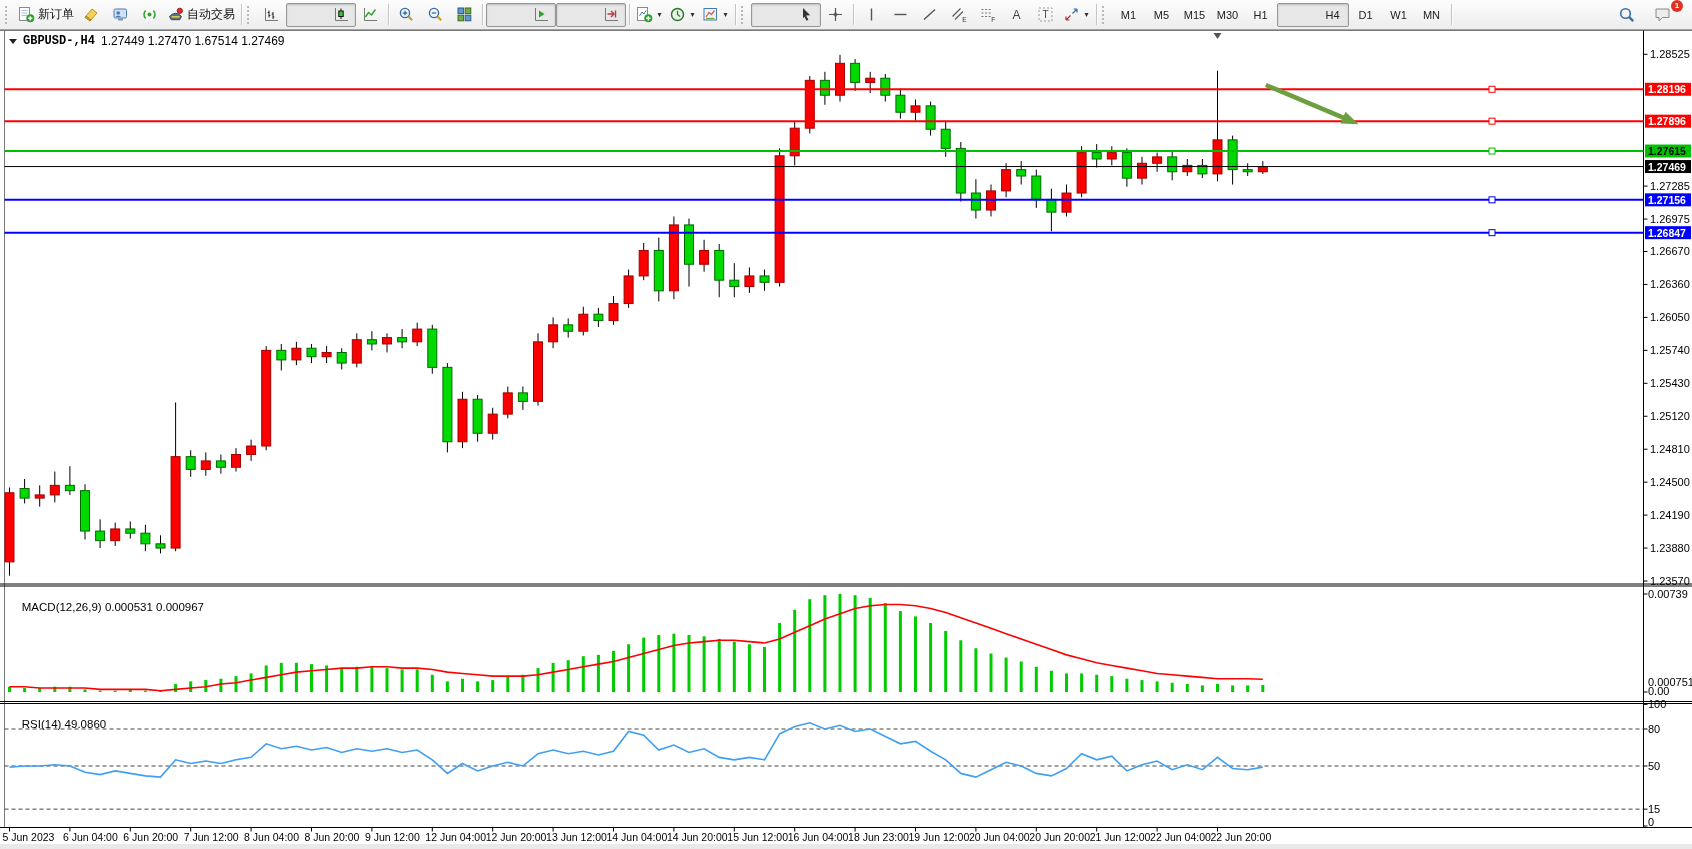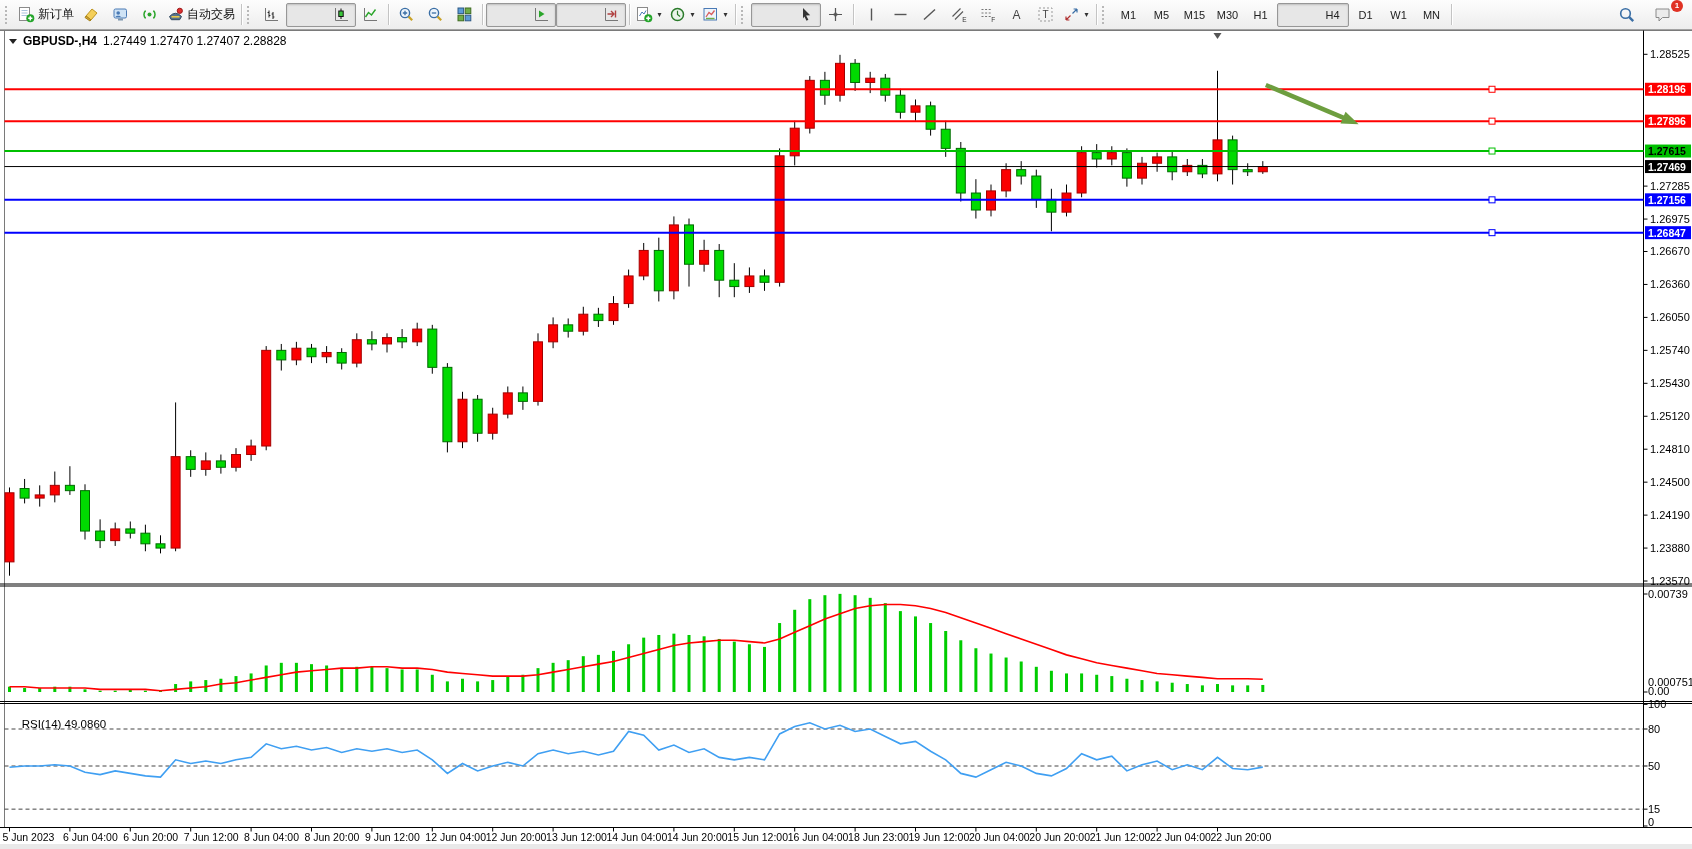--- a/index.html
+++ b/index.html
@@ -19,21 +19,21 @@
   .caret::after{content:"▾";}
   .tf{font-size:11px;font-weight:400;color:#222;padding:0 4px;}
   .right-tools{margin-left:auto;display:flex;align-items:center;gap:8px;padding-right:14px;}
   .badge{position:absolute;top:-4px;right:-6px;width:12px;height:12px;border-radius:50%;
     background:#e03224;color:#fff;font-size:8px;line-height:12px;text-align:center;font-weight:700;}
   .bubble-wrap{position:relative;}
   
   #chart{position:absolute;top:0;left:0;z-index:1;}
   .overlay{position:absolute;z-index:2;left:9px;font-size:11.5px;color:#000;white-space:pre;}
   .chart-title{top:34px;display:flex;align-items:center;gap:6px;font-size:12px;}
-  .chart-title b{font-weight:700;}
+  .chart-title b{font-weight:700;font-family:Liberation Mono, monospace;}
   .menu-arrow{width:0;height:0;border-left:4px solid transparent;border-right:4px solid transparent;
     border-top:5px solid #222;display:inline-block;}
   .macd-label{top:589px;}
   .rsi-label{top:706px;text-align:center;}
 </style>
 </head>
 <body>
 
 <div class="app">
 
@@ -643,19 +643,22 @@
       <text x="1089.7" y="841" font-family="&quot;Liberation Sans&quot;,sans-serif" font-size="10.5px" fill="#000">21 Jun 12:00</text>
       <line x1="1157.1" y1="827.5" x2="1157.1" y2="831.5" stroke="#000"></line>
       <text x="1150.1" y="841" font-family="&quot;Liberation Sans&quot;,sans-serif" font-size="10.5px" fill="#000">22 Jun 04:00</text>
       <line x1="1217.5" y1="827.5" x2="1217.5" y2="831.5" stroke="#000"></line>
       <text x="1210.5" y="841" font-family="&quot;Liberation Sans&quot;,sans-serif" font-size="10.5px" fill="#000">22 Jun 20:00</text>
     </svg>
 
   <div class="overlay chart-title">
     <span class="menu-arrow"></span>
     <b>GBPUSD-,H4</b>
-    <span>1.27449 1.27470 1.27407 2.28828</span>
+    <span>1.27449 1.27470 1.67514 1.27469</span>
+  </div>
+  <div class="overlay macd-label">
+    <span>MACD(12,26,9)</span> <span>0.000531 0.000967</span>
   </div>
   <div class="overlay rsi-label">
     <span>RSI(14)</span> <span>49.0860</span>
   </div>
 
 </div>
 
 </body></html>

